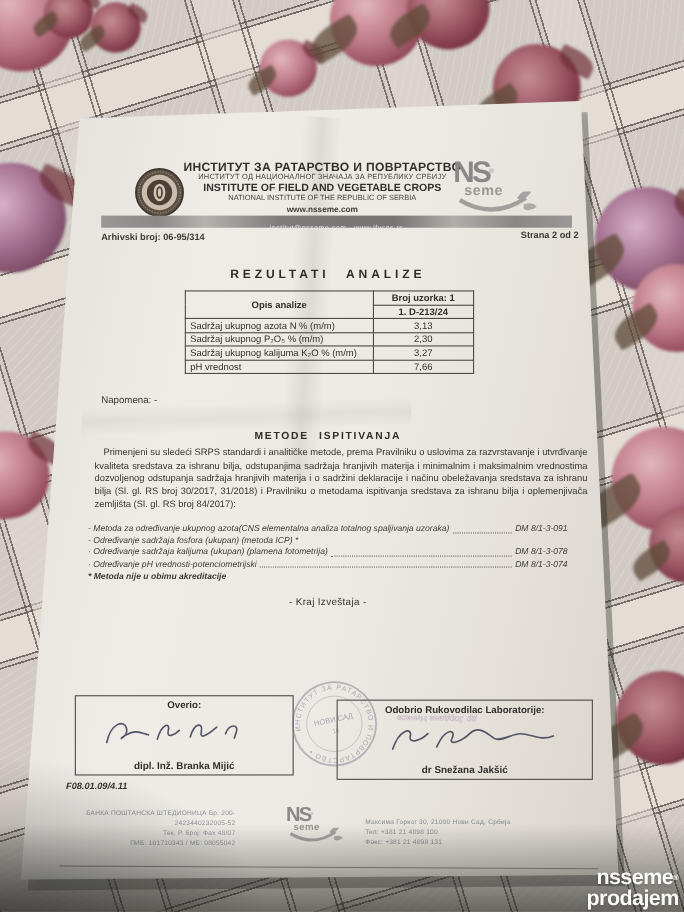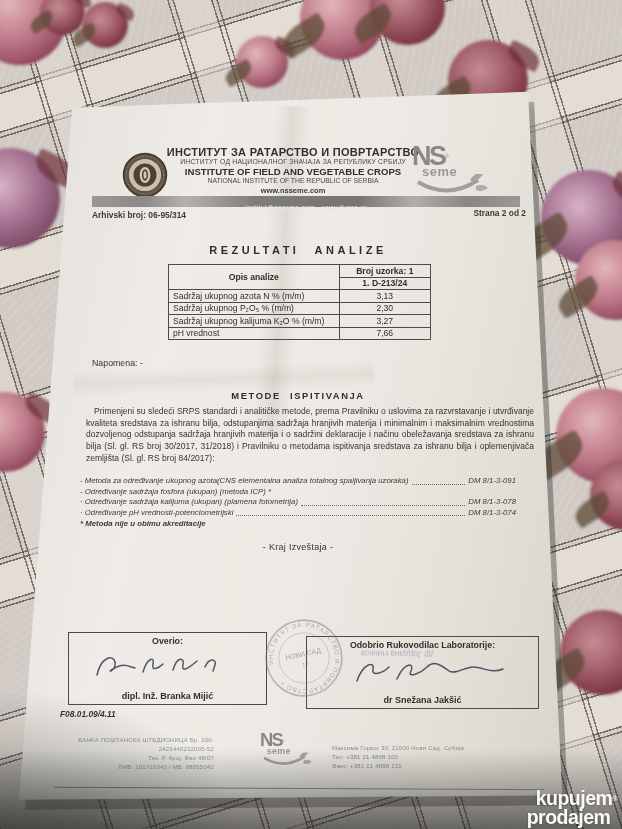--- a/index.html
+++ b/index.html
@@ -305,16 +305,16 @@
         <div class="f-line">Факс: +381 21 4898 131</div>
       </div>
     <div class="abs bottomline"></div>
   </div>
 
   <div class="shade-bl"></div>
   <div class="shade-bottom"></div>
   <div class="tone"></div>
 
   <div class="watermark">
-    <span>kupujem</span><span class="wm-reg">®</span>
+    <span>nsseme</span><span class="wm-reg">®</span>
     <span class="wm2">prodajem</span>
   </div>
 </div>
 
 </body></html>

